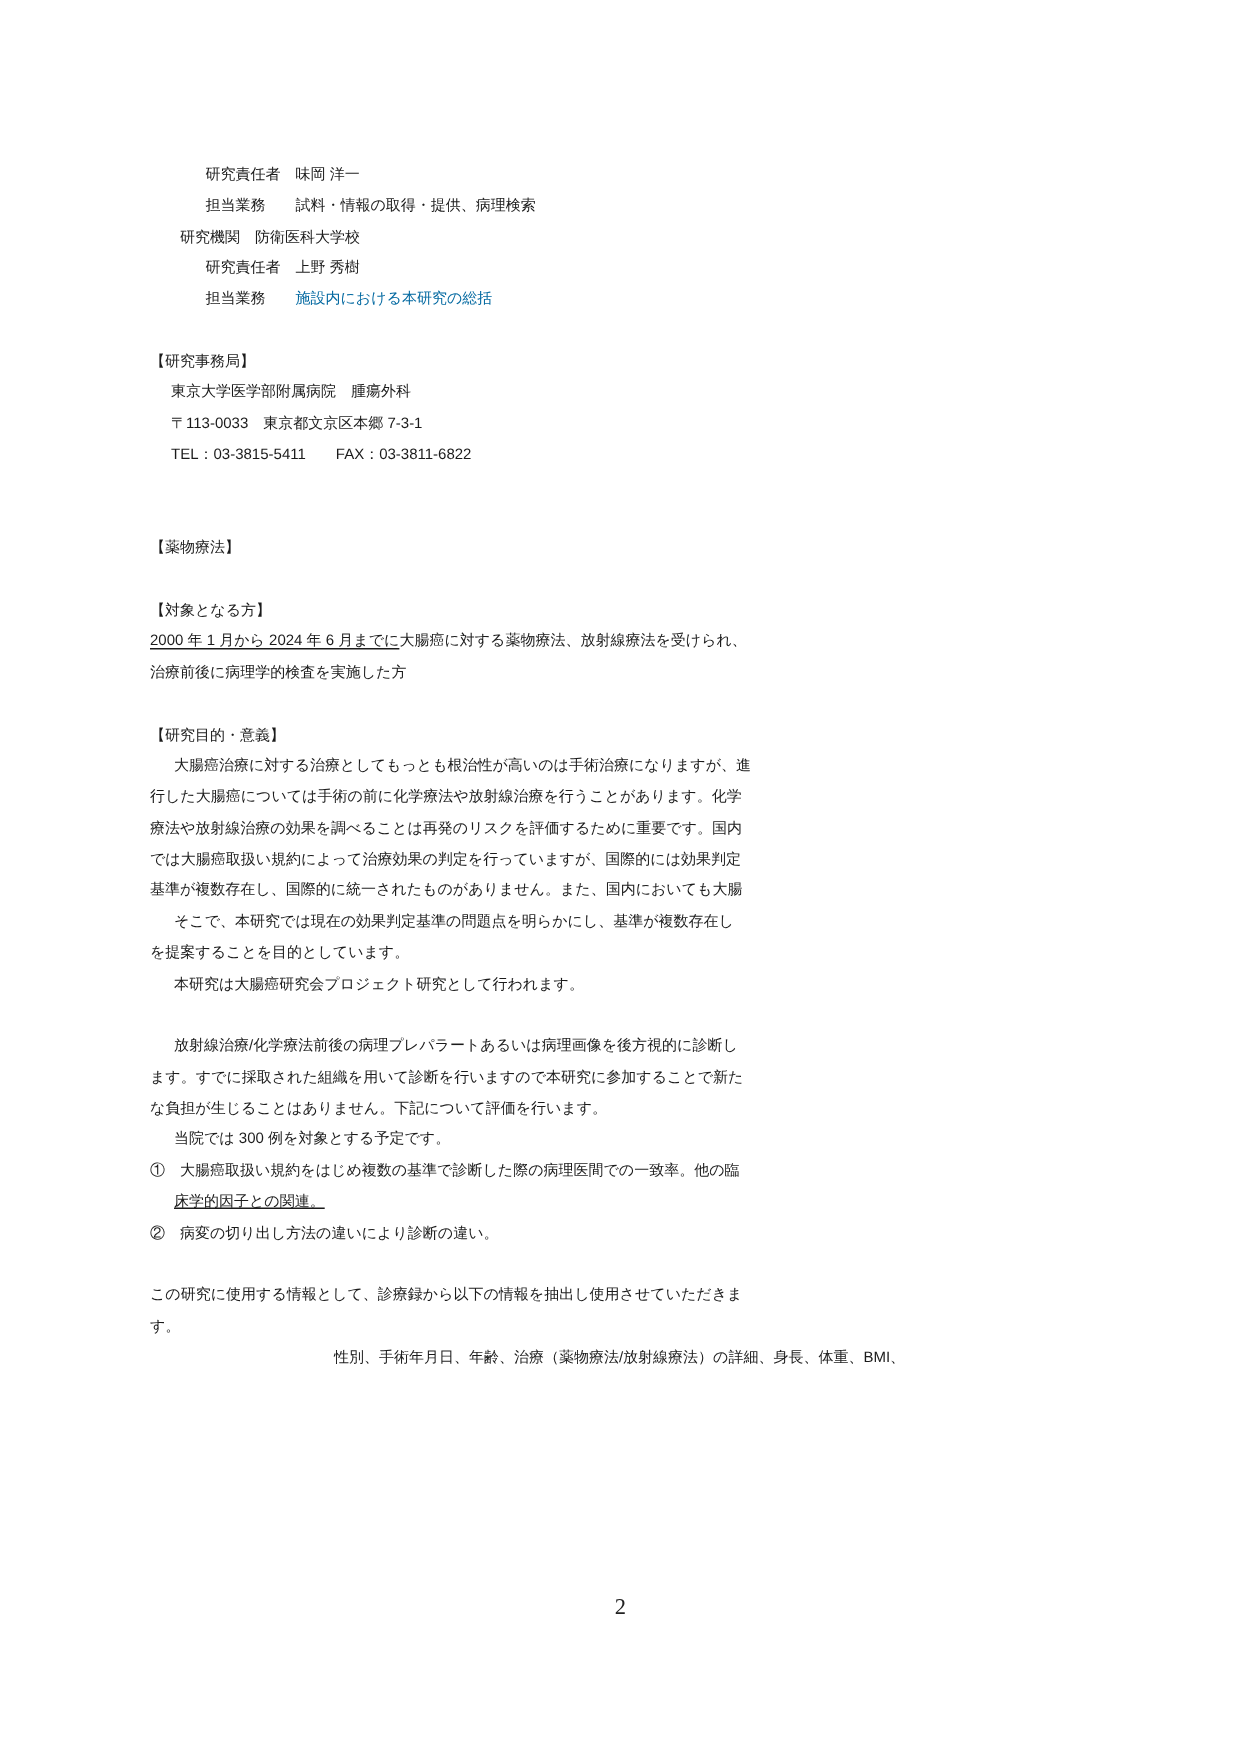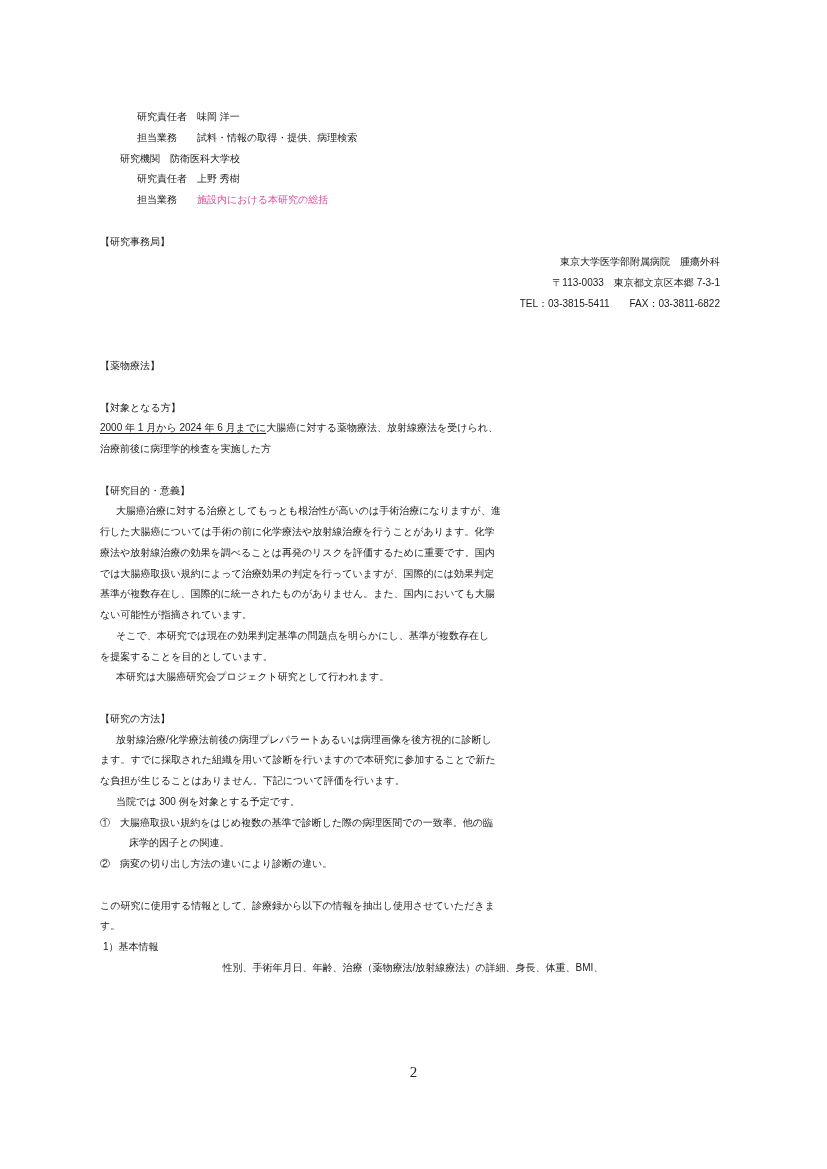--- a/index.html
+++ b/index.html
@@ -16,26 +16,26 @@
   }
   .line{
     height:20.75px;line-height:20.75px;
     font-size:10px;
     white-space:nowrap;
   }
   .blank{height:20.75px;}
   
   .in-a{margin-left:37px;}   
   .in-b{margin-left:20px;}   
-  .in-c{margin-left:14px;text-align:right;}   
+  .in-c{margin-left:14px;}   
   .in-d{margin-left:16px;}   
-  .in-e{margin-left:29px;}   
+  .in-e{margin-left:16px;text-decoration:underline;}   
   .in-f{margin-left:3px;}    
   .in-g{margin-left:6px;text-align:center;}    
-  .serif{font-family:Liberation Serif, serif;color:#ec4899;}
+  .serif{font-family:Liberation Serif, serif;color:#0369a1;}
   .u{text-decoration:underline;text-underline-offset:2px;}
   .footer{
     position:absolute;left:0;top:1062px;width:827px;
     text-align:center;
     font-family:"Liberation Serif","DejaVu Serif",serif;
     font-size:15px;line-height:20px;color:#222222;
   }
 </style>
 </head>
 <body>
@@ -74,39 +74,36 @@
     <div class="line">治療前後に病理学的検査を実施した方</div>
 
     <div class="line blank"></div>
 
     <div class="line">【研究目的・意義】</div>
     <div class="line in-d">大腸癌治療に対する治療としてもっとも根治性が高いのは手術治療になりますが、進</div>
     <div class="line">行した大腸癌については手術の前に化学療法や放射線治療を行うことがあります。化学</div>
     <div class="line">療法や放射線治療の効果を調べることは再発のリスクを評価するために重要です。国内</div>
     <div class="line">では大腸癌取扱い規約によって治療効果の判定を行っていますが、国際的には効果判定</div>
     <div class="line">基準が複数存在し、国際的に統一されたものがありません。また、国内においても大腸</div>
-    <div class="line">ない可能性が指摘されています。</div>
     <div class="line in-d">そこで、本研究では現在の効果判定基準の問題点を明らかにし、基準が複数存在し</div>
     <div class="line">を提案することを目的としています。</div>
     <div class="line in-d">本研究は大腸癌研究会プロジェクト研究として行われます。</div>
 
     <div class="line blank"></div>
 
-    <div class="line">【研究の方法】</div>
     <div class="line in-d">放射線治療/化学療法前後の病理プレパラートあるいは病理画像を後方視的に診断し</div>
     <div class="line">ます。すでに採取された組織を用いて診断を行いますので本研究に参加することで新た</div>
     <div class="line">な負担が生じることはありません。下記について評価を行います。</div>
     <div class="line in-d">当院では 300 例を対象とする予定です。</div>
     <div class="line">①　大腸癌取扱い規約をはじめ複数の基準で診断した際の病理医間での一致率。他の臨</div>
     <div class="line in-e">床学的因子との関連。</div>
     <div class="line">②　病変の切り出し方法の違いにより診断の違い。</div>
 
     <div class="line blank"></div>
 
     <div class="line">この研究に使用する情報として、診療録から以下の情報を抽出し使用させていただきま</div>
     <div class="line">す。</div>
-    <div class="line in-f">1）基本情報</div>
     <div class="line in-g">性別、手術年月日、年齢、治療（薬物療法/放射線療法）の詳細、身長、体重、BMI、</div>
 
   </div>
 
   <div class="footer">2</div>
 </div>
 
 </body></html>

